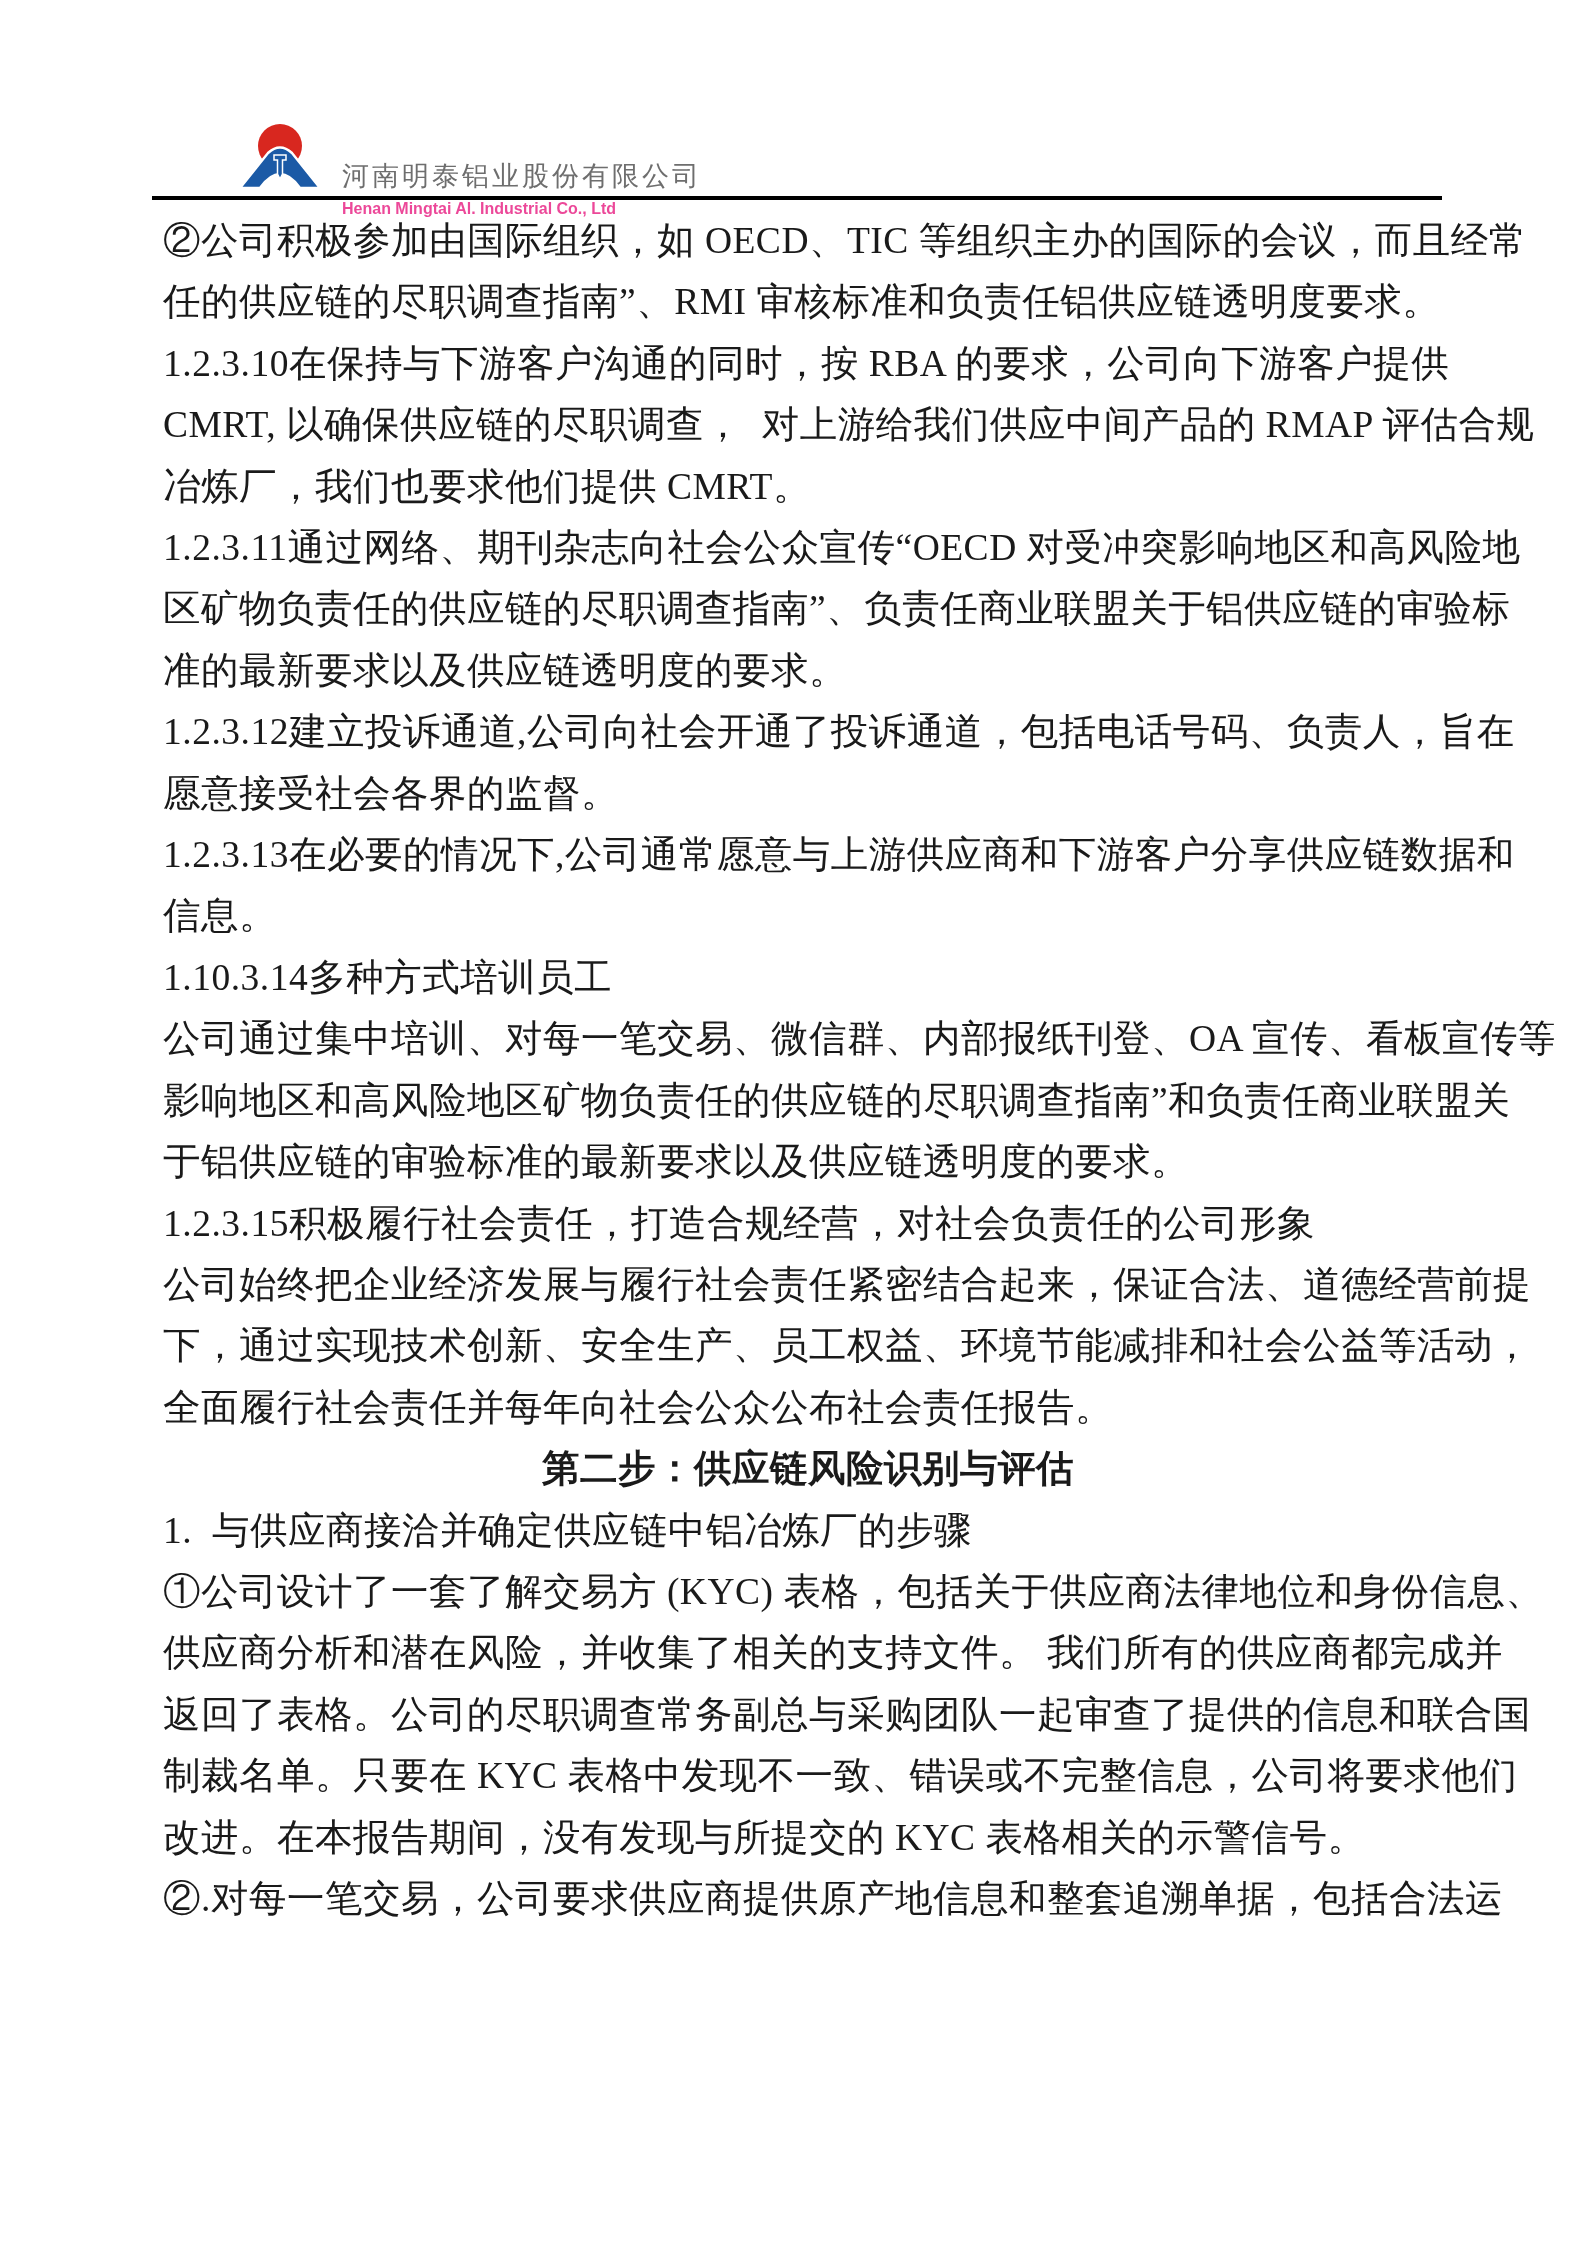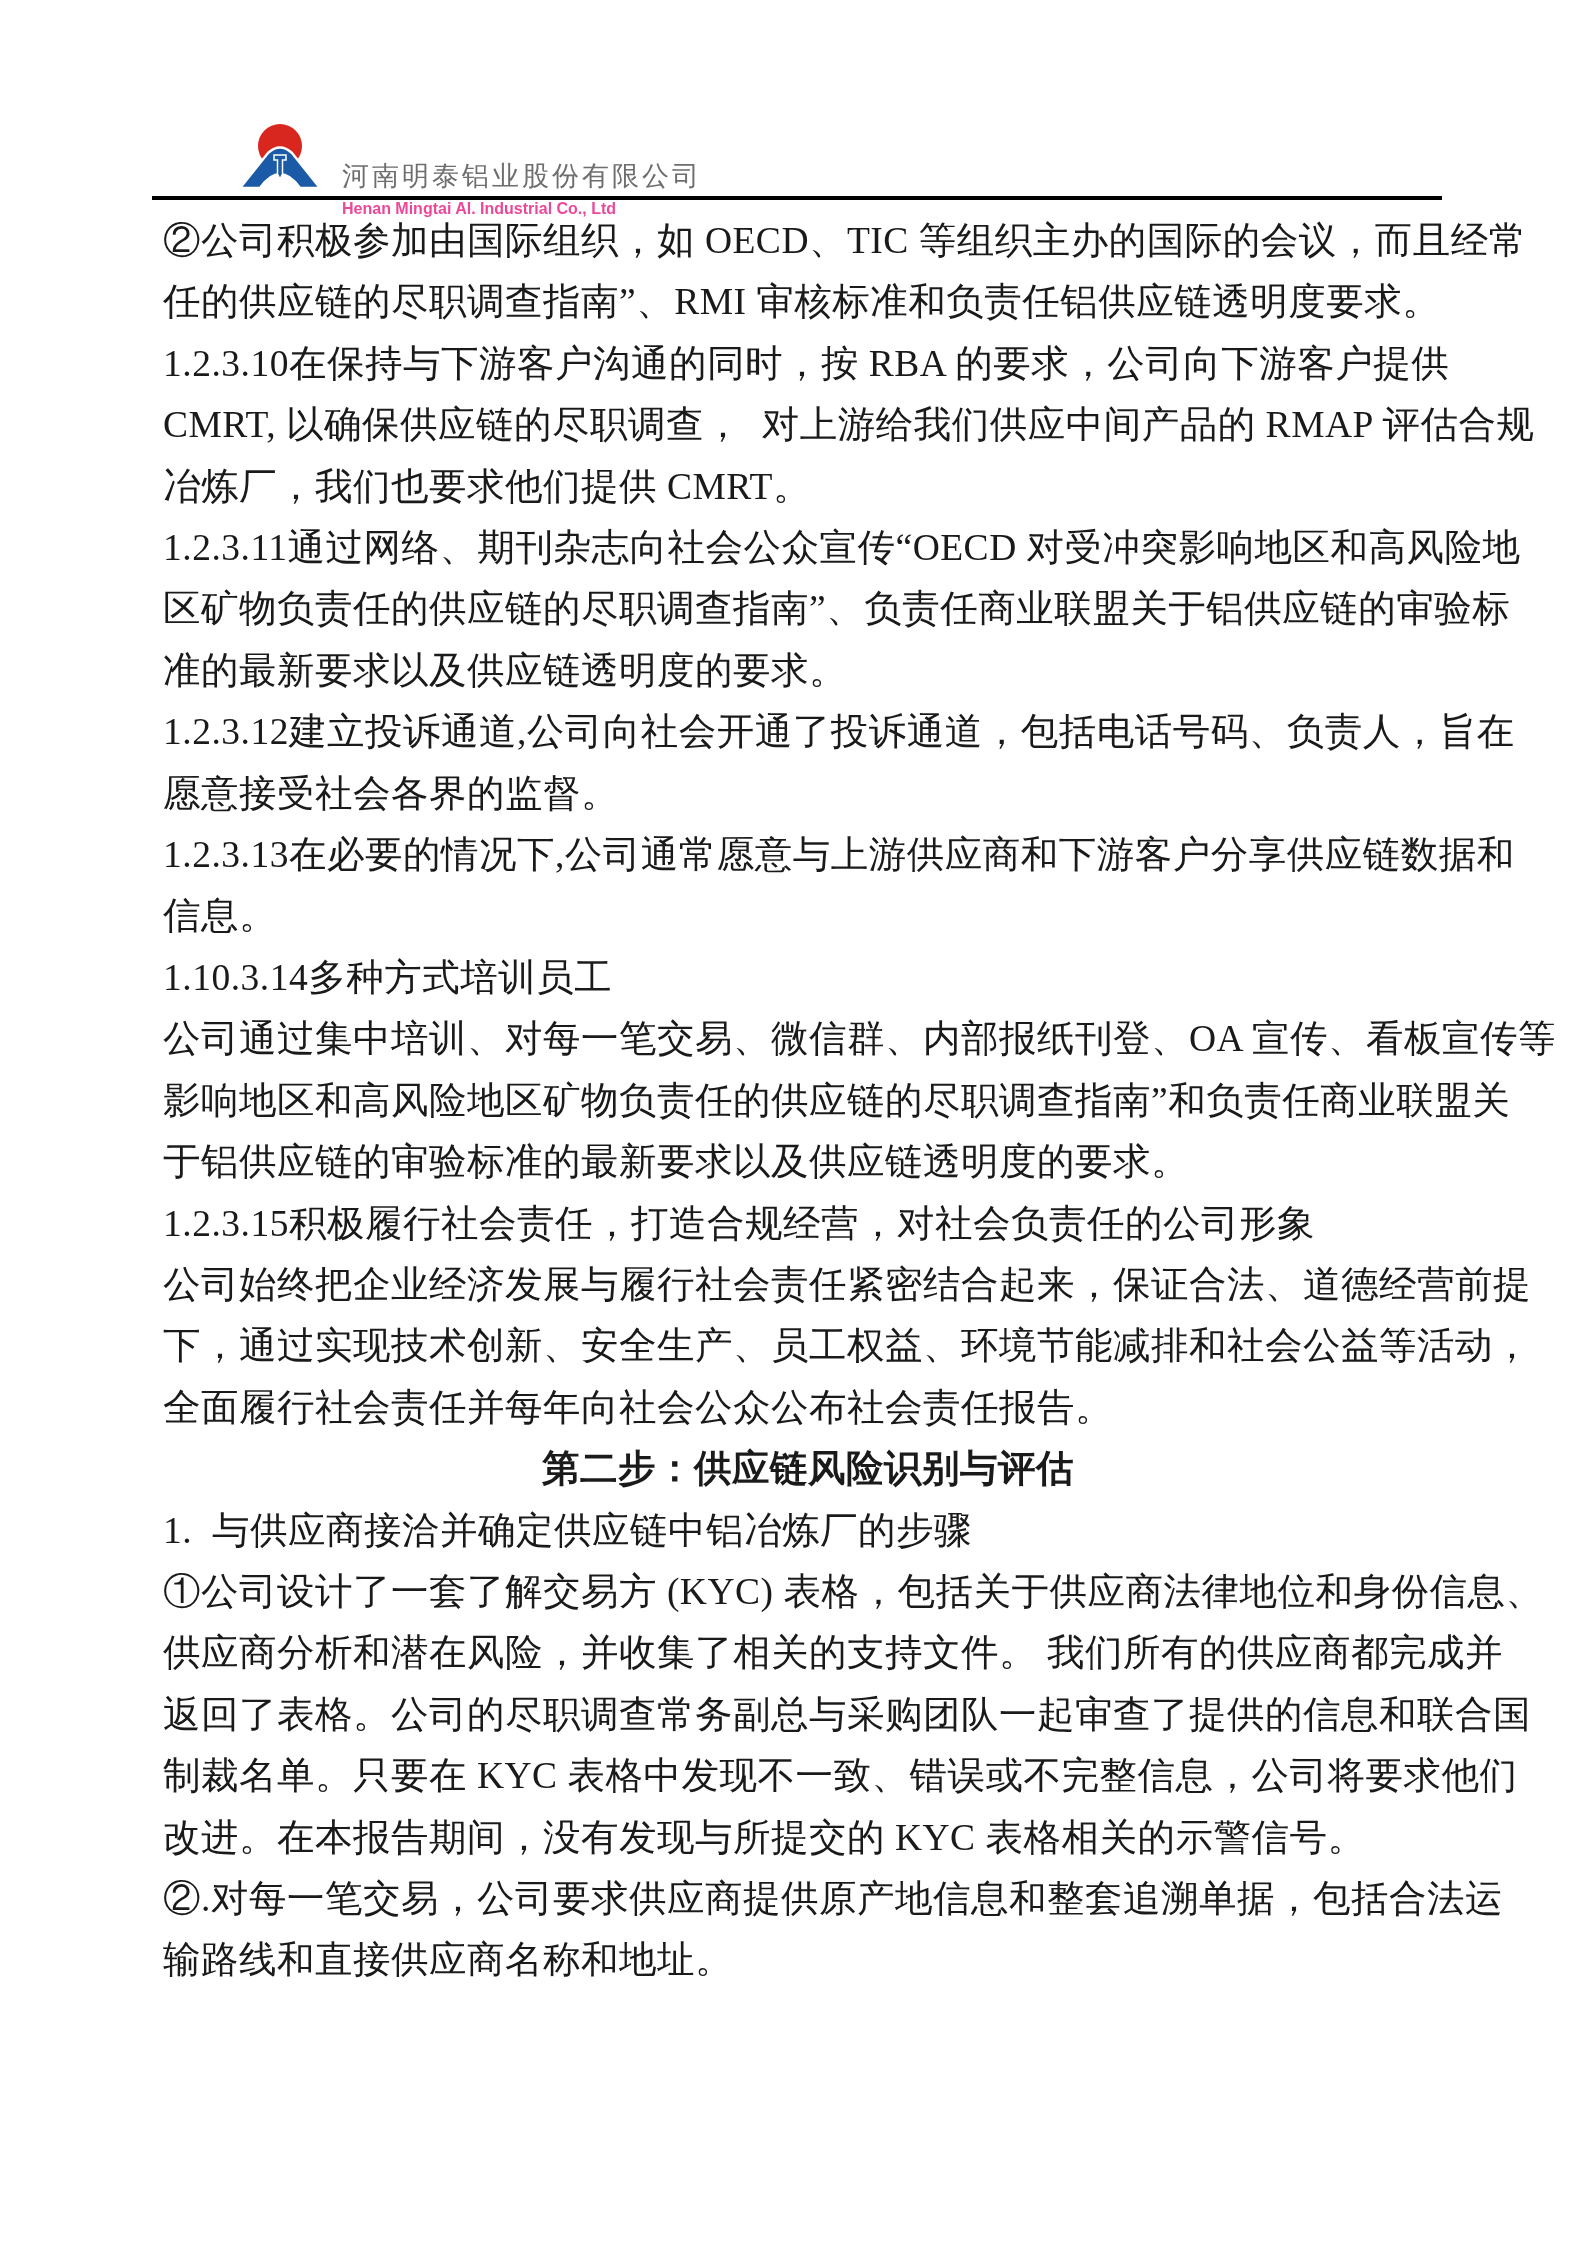--- a/index.html
+++ b/index.html
@@ -110,16 +110,15 @@
       <div class="line">下，通过实现技术创新、安全生产、员工权益、环境节能减排和社会公益等活动，</div>
       <div class="line">全面履行社会责任并每年向社会公众公布社会责任报告。</div>
       <div class="line heading">第二步：供应链风险识别与评估</div>
       <div class="line">1.  与供应商接洽并确定供应链中铝冶炼厂的步骤</div>
       <div class="line">①公司设计了一套了解交易方 (KYC) 表格，包括关于供应商法律地位和身份信息、</div>
       <div class="line">供应商分析和潜在风险，并收集了相关的支持文件。 我们所有的供应商都完成并</div>
       <div class="line">返回了表格。公司的尽职调查常务副总与采购团队一起审查了提供的信息和联合国</div>
       <div class="line">制裁名单。只要在 KYC 表格中发现不一致、错误或不完整信息，公司将要求他们</div>
       <div class="line">改进。在本报告期间，没有发现与所提交的 KYC 表格相关的示警信号。</div>
       <div class="line">②.对每一笔交易，公司要求供应商提供原产地信息和整套追溯单据，包括合法运</div>
-      <div class="line">输路线和直接供应商名称和地址。</div>
     </div>
 
 </div>
 
 </body></html>

